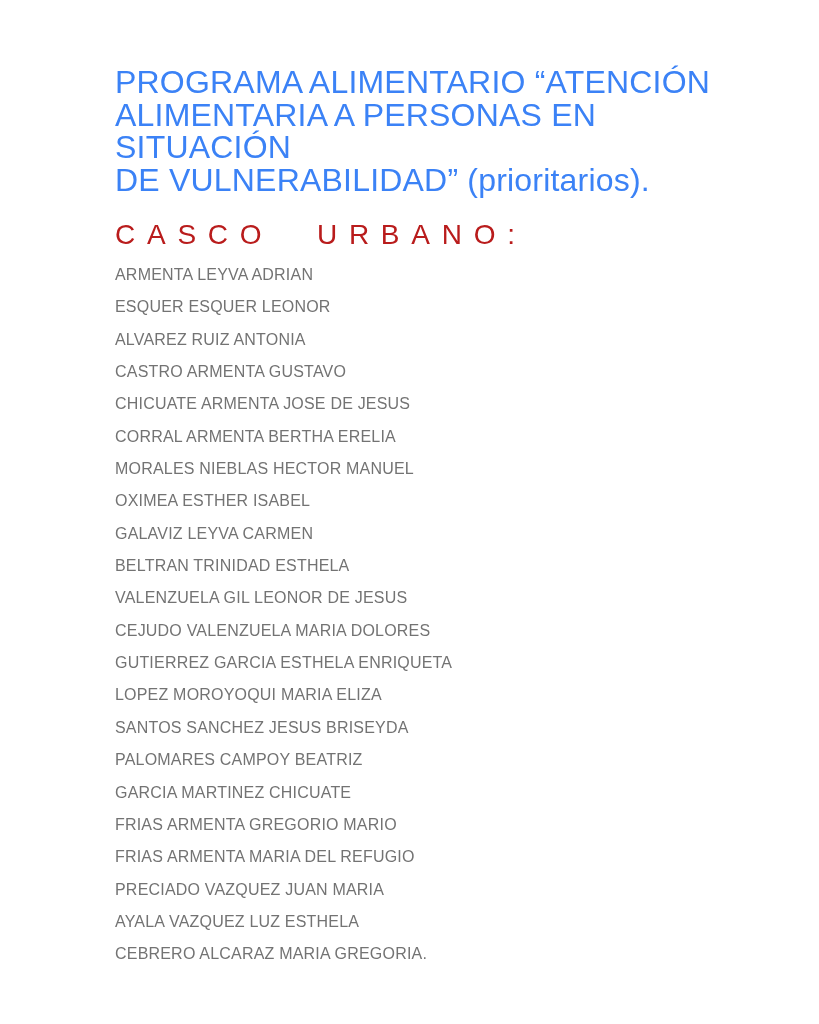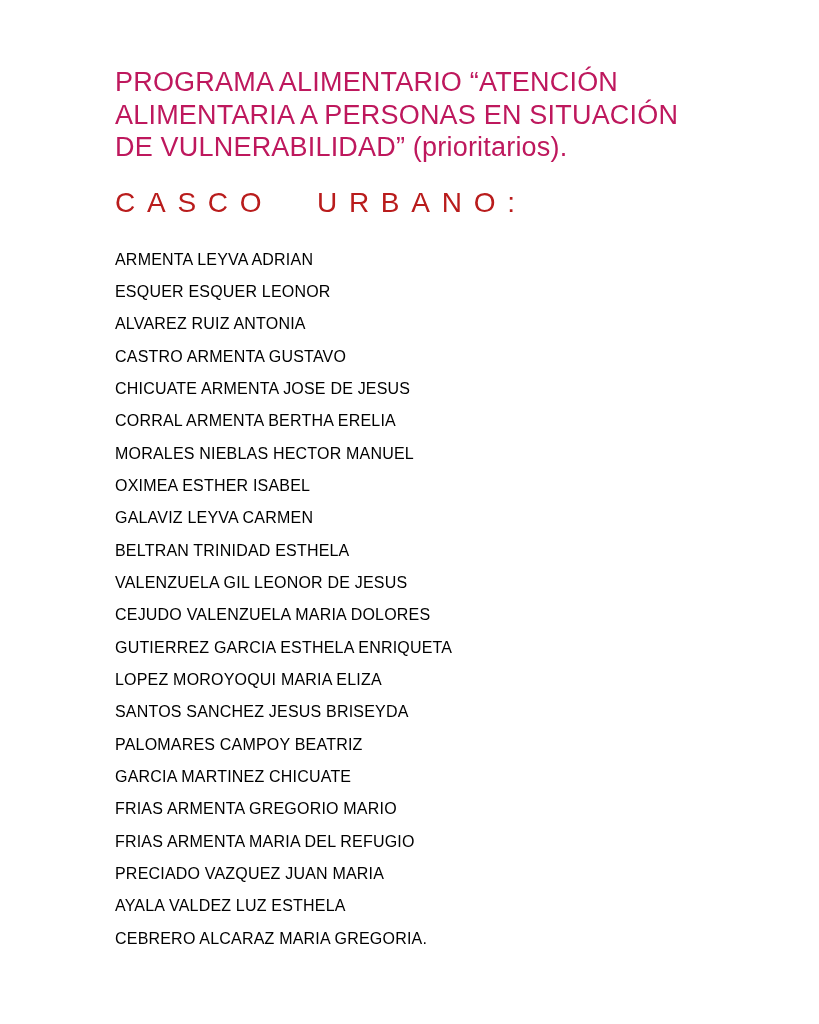--- a/index.html
+++ b/index.html
@@ -15,38 +15,38 @@
     overflow: hidden;
     font-family: "Liberation Sans", "DejaVu Sans", sans-serif;
   }
   .content {
     position: absolute;
     left: 115px;
     top: 66px;
     width: 620px;
   }
   .doc-title {
-    color: #be185d;
-    font-size: 27px;
+    color: #3b82f6;
+    font-size: 32px;
     line-height: 32.5px;
     font-weight: 400;
     letter-spacing: 0.2px;
   }
   .section-heading {
     margin-top: 24px;
     font-size: 28px;
     line-height: 30px;
     font-weight: 400;
     letter-spacing: 0.42em;
     word-spacing: 24px;
     white-space: nowrap;
   }
   .names-list {
-    margin-top: 26px;
-    color: #000000;
+    margin-top: 9px;
+    color: #737373;
     font-size: 16px;
     letter-spacing: 0.2px;
   }
   .name-row {
     line-height: 32.35px;
     white-space: nowrap;
   }
 </style>
 </head>
 <body>
@@ -76,18 +76,18 @@
         <div class="name-row">VALENZUELA GIL LEONOR DE JESUS</div>
         <div class="name-row">CEJUDO VALENZUELA MARIA DOLORES</div>
         <div class="name-row">GUTIERREZ GARCIA ESTHELA ENRIQUETA</div>
         <div class="name-row">LOPEZ MOROYOQUI MARIA ELIZA</div>
         <div class="name-row">SANTOS SANCHEZ JESUS BRISEYDA</div>
         <div class="name-row">PALOMARES CAMPOY BEATRIZ</div>
         <div class="name-row">GARCIA MARTINEZ CHICUATE</div>
         <div class="name-row">FRIAS ARMENTA GREGORIO MARIO</div>
         <div class="name-row">FRIAS ARMENTA MARIA DEL REFUGIO</div>
         <div class="name-row">PRECIADO VAZQUEZ JUAN MARIA</div>
-        <div class="name-row">AYALA VALDEZ LUZ ESTHELA</div>
+        <div class="name-row">AYALA VAZQUEZ LUZ ESTHELA</div>
         <div class="name-row">CEBRERO ALCARAZ MARIA GREGORIA.</div>
       </div>
 
   </div>
 </div>
 
 </body></html>

